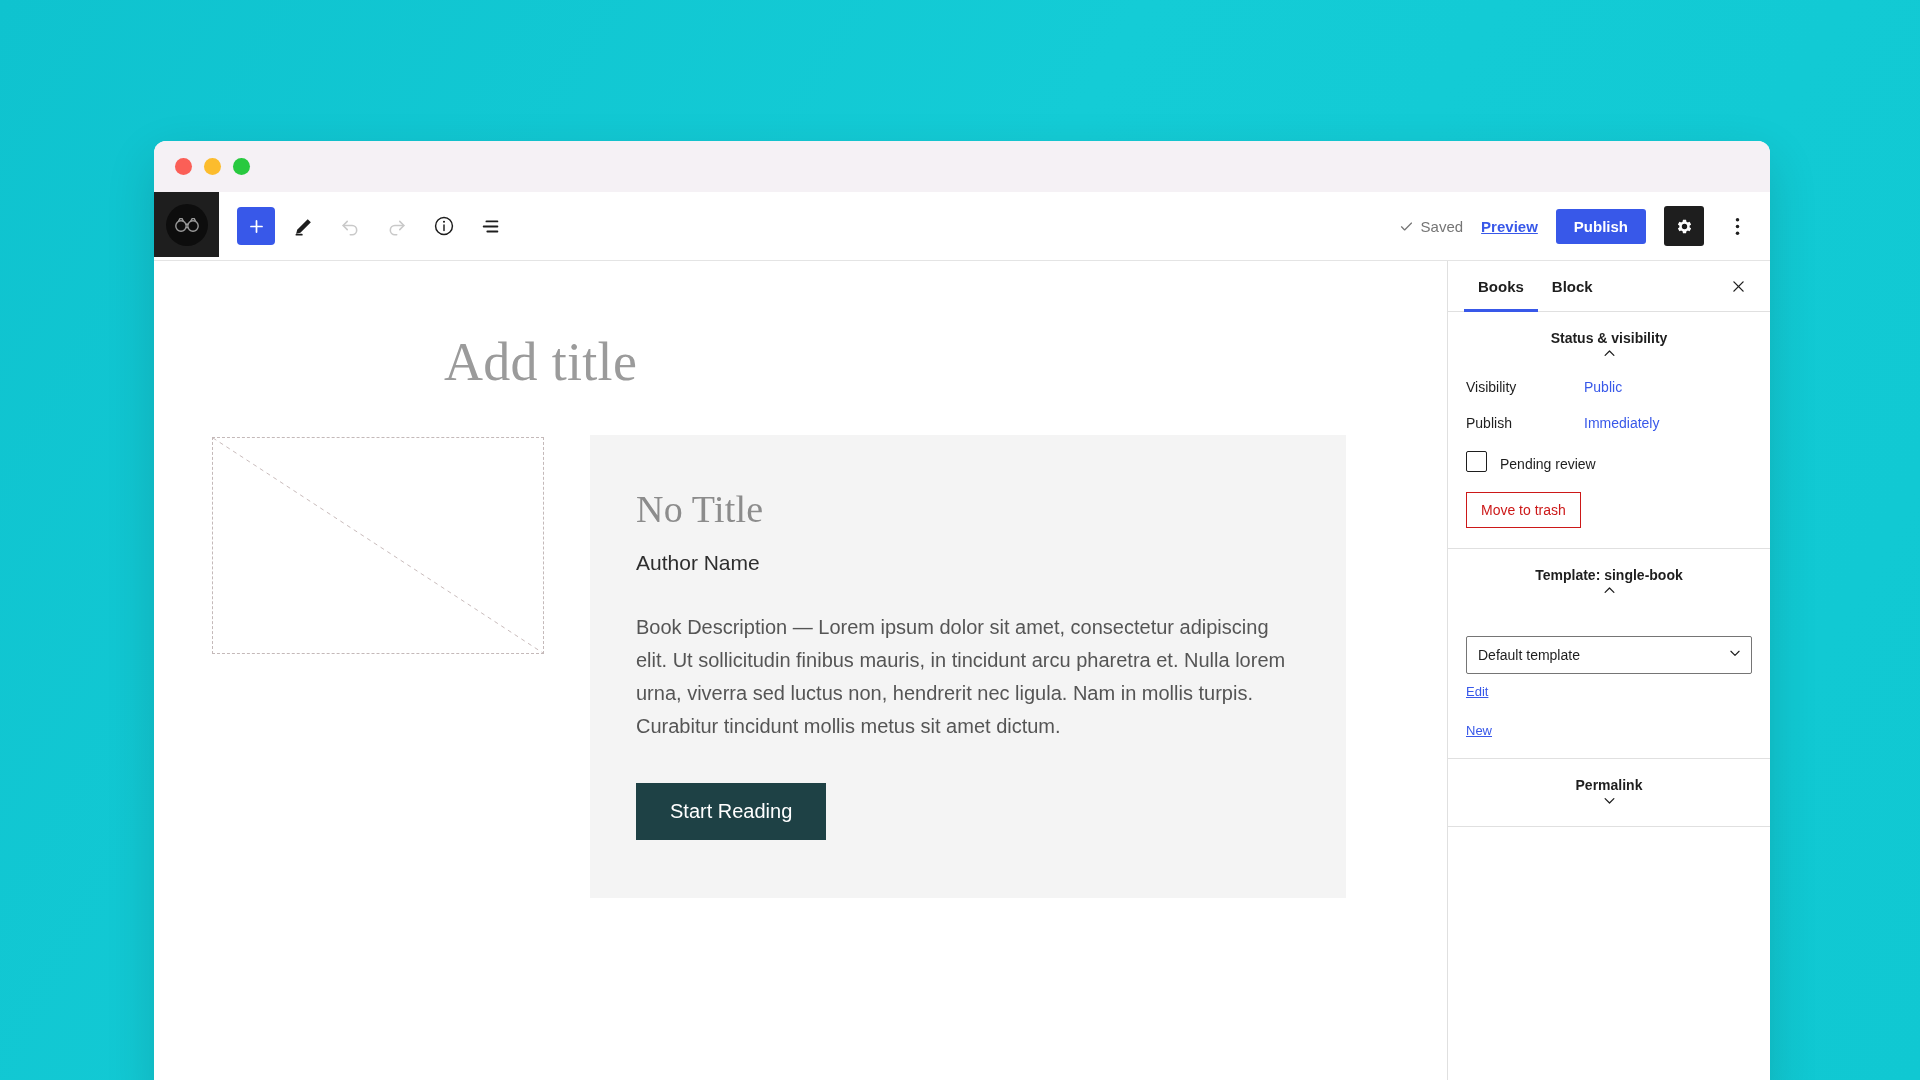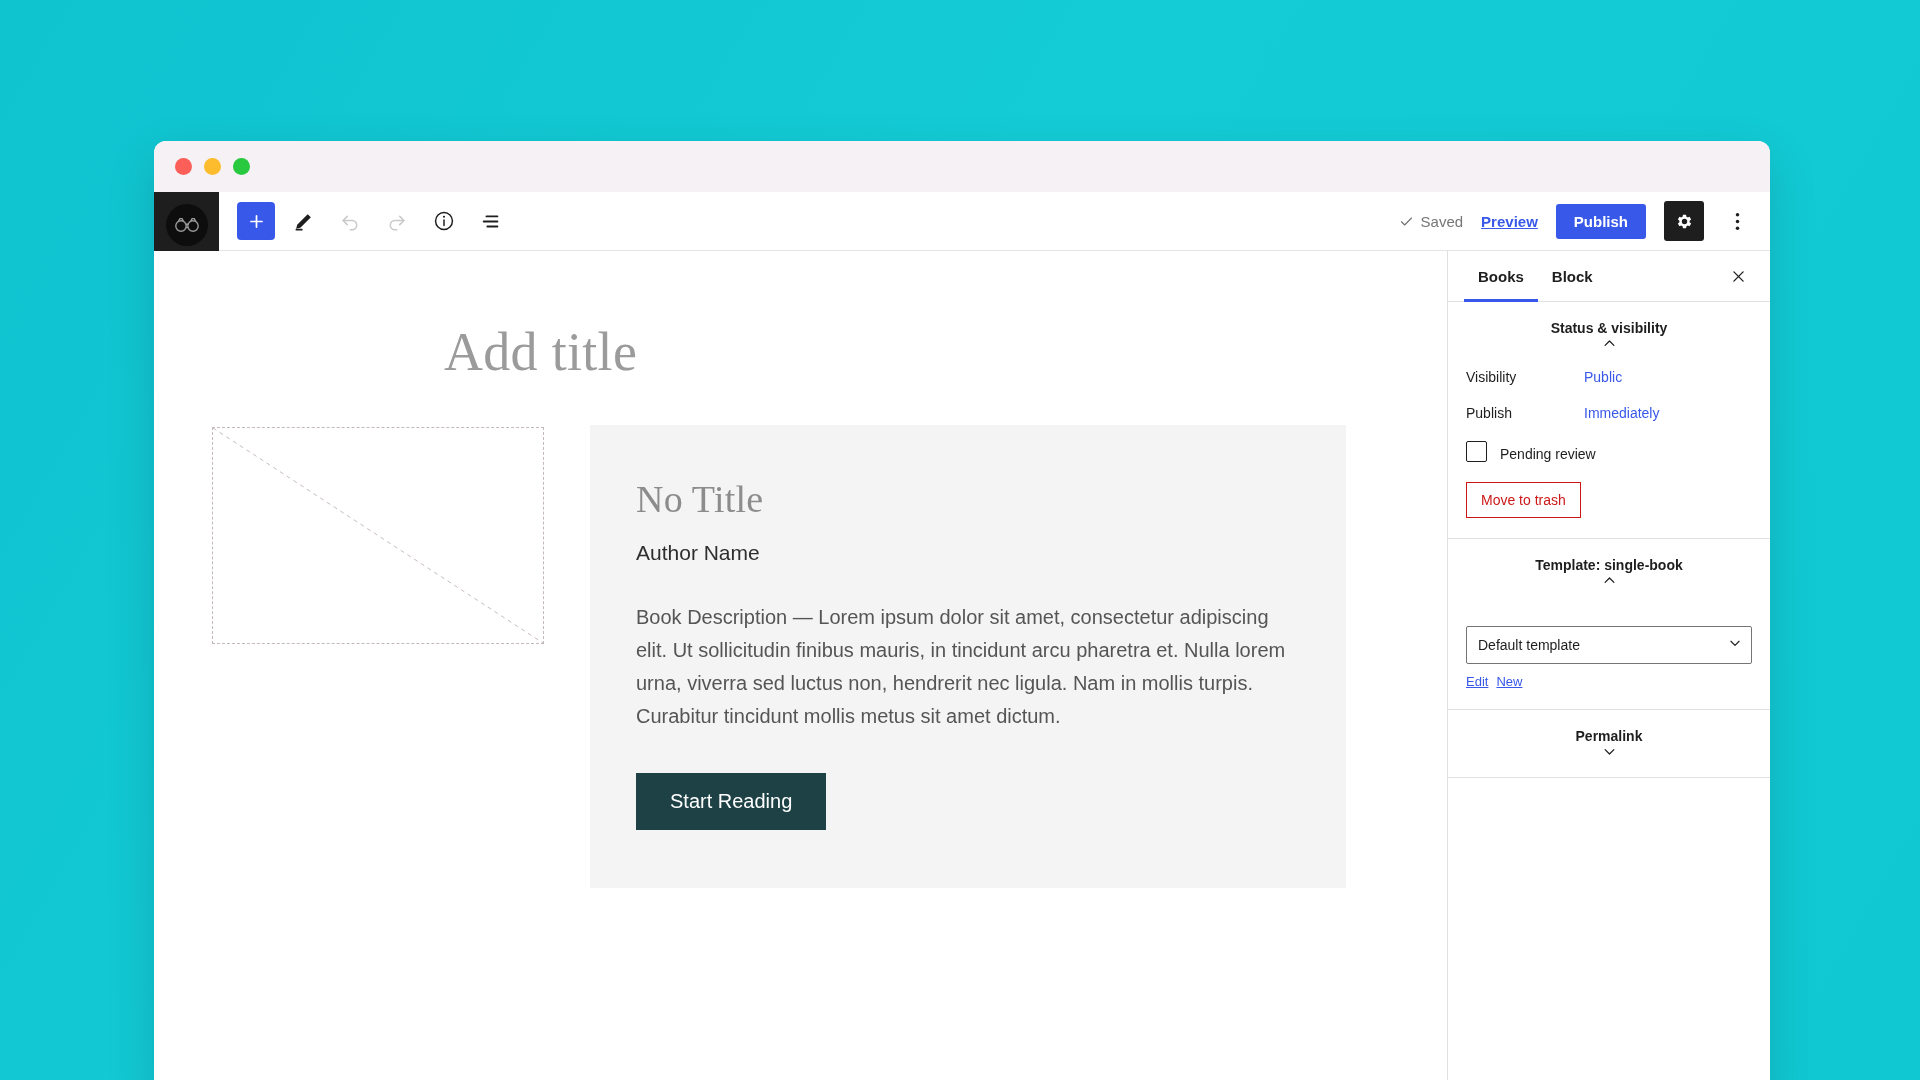--- a/index.html
+++ b/index.html
@@ -31,21 +31,21 @@
     padding-left: 21px;
     gap: 12px;
   }
   .dot { width: 17px; height: 17px; border-radius: 50%; }
   .dot.red    { background: #fb5f57; }
   .dot.yellow { background: #fcbc2d; }
   .dot.green  { background: #28c93f; }
 
   
   .editor-bar {
-    height: 59px;
+    height: 69px;
     display: flex;
     align-items: stretch;
     border-bottom: 1px solid #e4e4e4;
     background: #fff;
   }
   .logo-tile {
     width: 65px; height: 65px;
     background: #1e1e1e;
     display: flex; align-items: center; justify-content: center;
     flex: 0 0 65px;
@@ -232,21 +232,21 @@
     font-size: 14px; color: #1e1e1e;
     background: #fff;
     appearance: none;
     margin-top: 20px;
   }
   .select-chev {
     position: absolute; right: 10px; top: 50%;
     transform: translateY(-50%);
     pointer-events: none; color: #1e1e1e;
   }
-  .links { display: flex; gap: 8px; }
+  .links { display: flex; gap: 24px; flex-direction: column; }
   .links a {
     font-size: 13px; color: #3858e9;
     text-decoration: underline;
   }
   .featured-box {
     background: #f0f0f0;
     height: 95px;
     display: flex; align-items: center; justify-content: center;
     font-size: 14px; color: #2c2c2c;
     margin-top: 4px;

